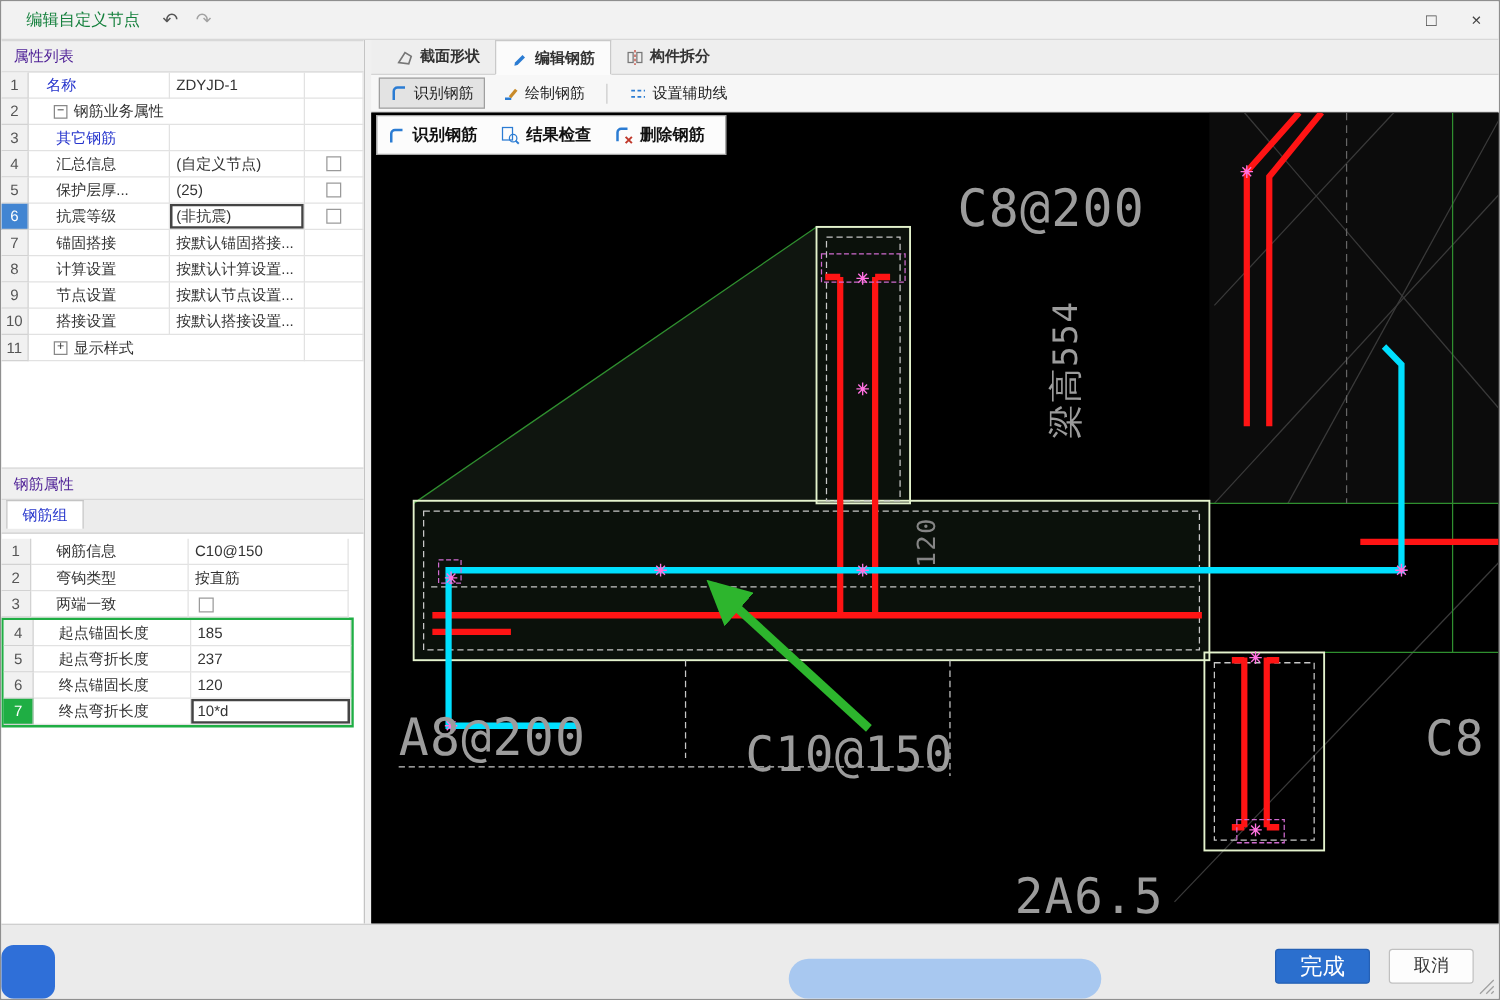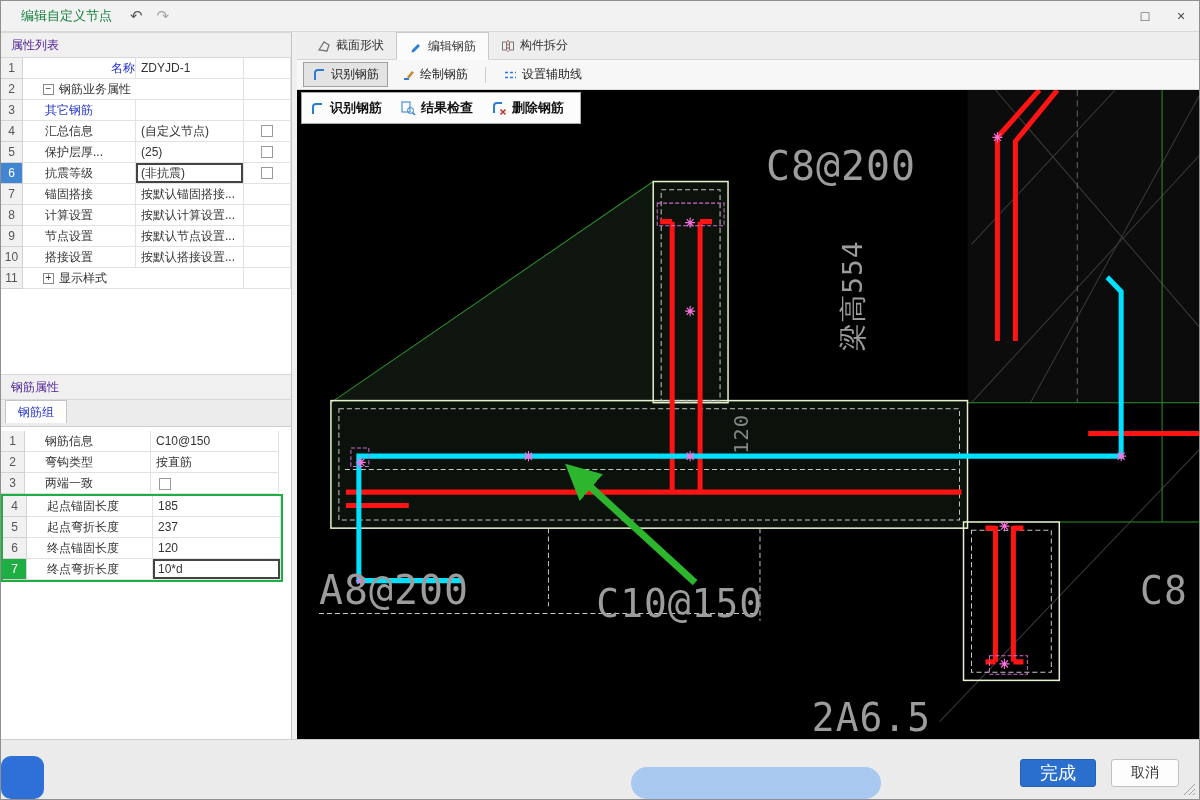--- a/index.html
+++ b/index.html
@@ -25,40 +25,40 @@
   .pl-header>div{box-sizing:border-box;background:#f1f1f1;border-right:1px solid #d2d2d2;border-bottom:1px solid #d2d2d2;text-align:center;line-height:21px;color:#333;overflow:hidden;}
   .pl-header .hl{background:#bdd7f0;}
 
   .prow{display:grid;grid-template-columns:22px 113px 108px 47px;height:21px;}
   .rrow{display:grid;grid-template-columns:24px 126px 128px;height:21px;width:278px;}
   .cell{box-sizing:border-box;height:21px;line-height:20px;border-right:1px solid #e2e2e2;border-bottom:1px solid #e2e2e2;overflow:hidden;white-space:nowrap;color:#333;}
   .cell.num{background:#f1f1f1;text-align:center;color:#555;border-right:1px solid #d2d2d2;border-bottom:1px solid #d2d2d2;}
   .num-sel{background:#4285d2 !important;color:#fff !important;}
   .num-green{background:#1fae44 !important;color:#fff !important;}
   .cell.name{padding-left:20px;text-overflow:ellipsis;}
-  .ind1{padding-left:14px !important;text-align:right;}
+  .ind1{padding-left:14px !important;}
   .ind2{padding-left:22px !important;}
   .blue{color:#2433cc;}
   .cell.val{padding-left:5px;}
   .editing{box-shadow:inset 0 0 0 2px #444;}
   .span2{grid-column:2/4;display:flex;align-items:center;padding-left:6px;}
   .expander{box-sizing:border-box;width:11px;height:11px;border:1px solid #888;background:#fff;font-size:10px;line-height:8px;text-align:center;display:inline-block;margin-right:5px;color:#333;flex:0 0 11px;}
   .cell.extra{display:flex;align-items:center;justify-content:center;}
   .checkbox{box-sizing:border-box;width:12px;height:12px;border:1px solid #9a9a9a;background:#fff;display:inline-block;vertical-align:middle;}
   .cell.val .checkbox{margin-left:3px;}
   .rebar-tabstrip{flex:0 0 26px;height:26px;background:#ececec;border-bottom:1px solid #cfcfcf;display:flex;align-items:flex-start;padding-left:4px;}
   .rebar-tab{background:#fff;border:1px solid #c4c4c4;border-bottom:none;padding:3px 12px 2px;font-size:12px;color:#2433cc;}
   #rb-rows{padding-top:4px;}
   .grp-box{box-sizing:content-box;border:2px solid #1fae44;width:278px;}
   .grp-box .rrow{width:auto;grid-template-columns:24px 126px 1fr;}
 
   
   .right-panel{flex:1;display:flex;flex-direction:column;min-width:0;background:#f0f0f0;}
   .tabs{flex:0 0 27px;height:27px;background:#eee;border-bottom:1px solid #d4d4d4;display:flex;align-items:stretch;padding-left:8px;}
-  .tab{display:flex;align-items:center;gap:5px;padding:0 12px;font-size:12px;color:#333;}
+  .tab{display:flex;align-items:center;gap:5px;padding:0 12px;font-size:12px;color:#333;font-weight:bold;}
   .tab.active{background:#fbfbfb;border:1px solid #c9c9c9;border-bottom:1px solid #fbfbfb;margin-bottom:-1px;}
   .ribbon{flex:0 0 29px;height:29px;background:#f7f7f7;border-bottom:1px solid #d9d9d9;display:flex;align-items:center;padding-left:6px;gap:4px;}
   .rbtn{display:flex;align-items:center;gap:4px;font-size:12px;color:#222;padding:3px 8px;border:1px solid transparent;}
   .rbtn.active{background:#e3e3e3;border:1px solid #9f9f9f;}
   .rib-sep{width:1px;height:16px;background:#ccc;margin:0 4px;}
   .canvas-wrap{flex:1;position:relative;background:#000;min-height:0;overflow:hidden;}
   .canvas-wrap svg.cadsvg{position:absolute;inset:0;width:100%;height:100%;}
   .popup{position:absolute;left:4px;top:2px;background:#fcfcfc;border:1px solid #a8a8a8;box-shadow:2px 3px 7px rgba(0,0,0,.5);display:flex;align-items:center;gap:18px;padding:6px 16px 6px 8px;}
   .popup-item{display:flex;align-items:center;gap:5px;font-size:13px;font-weight:bold;color:#111;}
   .statusbar{flex:0 0 24px;height:24px;background:#3e3e3e;color:#f0f0f0;font-size:12px;line-height:24px;padding-left:10px;white-space:nowrap;overflow:hidden;}

